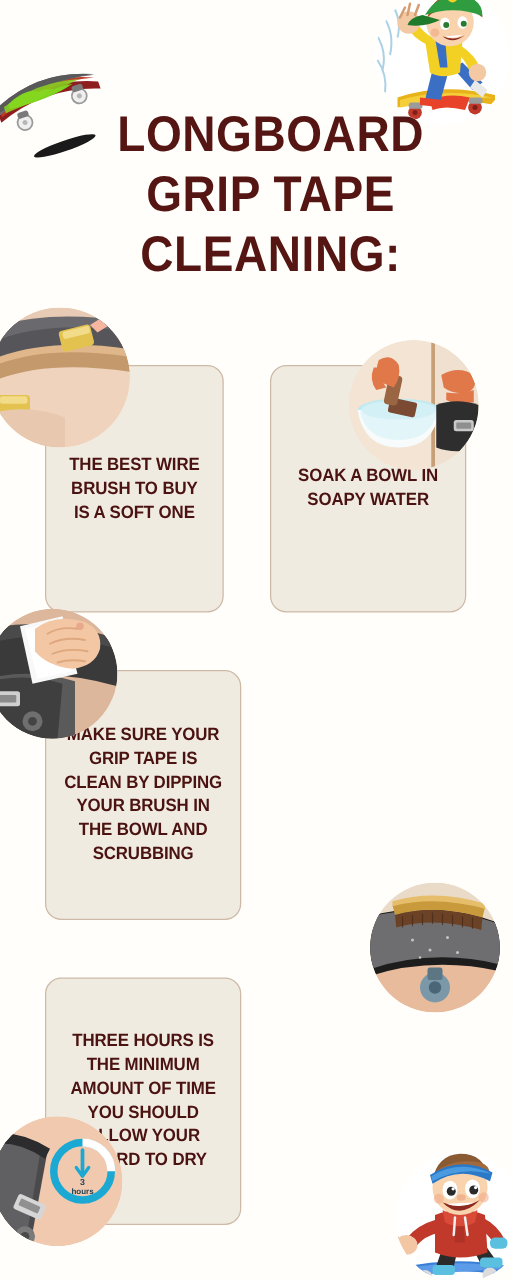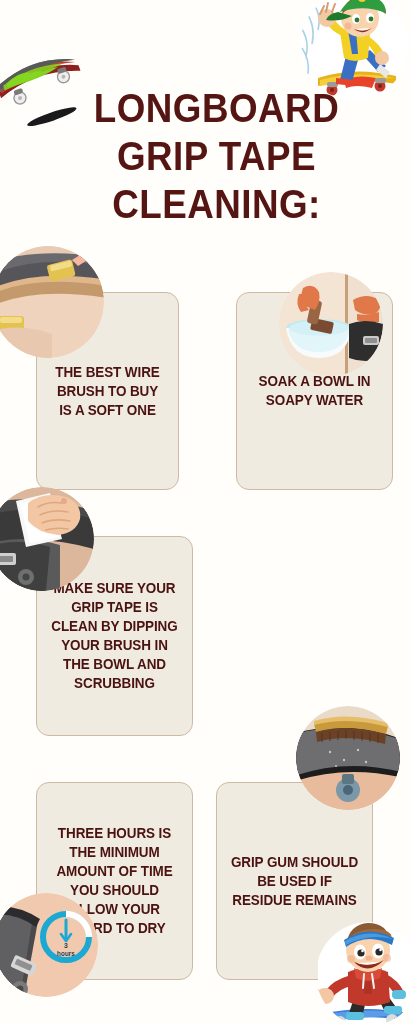--- a/index.html
+++ b/index.html
@@ -55,21 +55,21 @@
     line-height: 19px;
     color: #4a1210;
     text-align: center;
     text-transform: uppercase;
     transform: scaleX(0.95);
     letter-spacing: -0.1px;
   }
 
   
   .card-1 { left: 36px;  top: 292px; width: 143px; height: 198px; }
-  .card-2 { left: 216px; top: 292px; width: 157px; height: 198px; margin-left: 20px; }
+  .card-2 { left: 216px; top: 292px; width: 157px; height: 198px; }
   .card-3 { left: 36px;  top: 536px; width: 157px; height: 200px; }
   .card-4 { left: 216px; top: 536px; width: 157px; height: 200px; }
   .card-5 { left: 36px;  top: 782px; width: 157px; height: 198px; }
   .card-6 { left: 216px; top: 782px; width: 157px; height: 198px; }
 
   
   .photo {
     position: absolute;
     border-radius: 50%;
     overflow: hidden;
@@ -346,23 +346,20 @@
   </div>
   <div class="card card-2">
     <span class="card-text">SOAK A BOWL IN SOAPY WATER</span>
   </div>
   <div class="card card-3">
     <span class="card-text">MAKE SURE YOUR GRIP TAPE IS CLEAN BY DIPPING YOUR BRUSH IN THE BOWL AND SCRUBBING</span>
   </div>
   <div class="card card-5">
     <span class="card-text">THREE HOURS IS THE MINIMUM AMOUNT OF TIME YOU SHOULD ALLOW YOUR BOARD TO DRY</span>
   </div>
-  <div class="card card-6">
-    <span class="card-text">GRIP GUM SHOULD BE USED IF RESIDUE REMAINS</span>
-  </div>
 
   <div class="deco deco-boy-bottom">
     <svg viewBox="0 0 94 108">
       <defs>
           <clipPath id="clipBotBoy">
             <circle cx="50" cy="56" r="52"></circle>
           </clipPath>
         </defs>
       <g clip-path="url(#clipBotBoy)">
         <circle cx="50" cy="56" r="52" fill="#ffffff"></circle>

